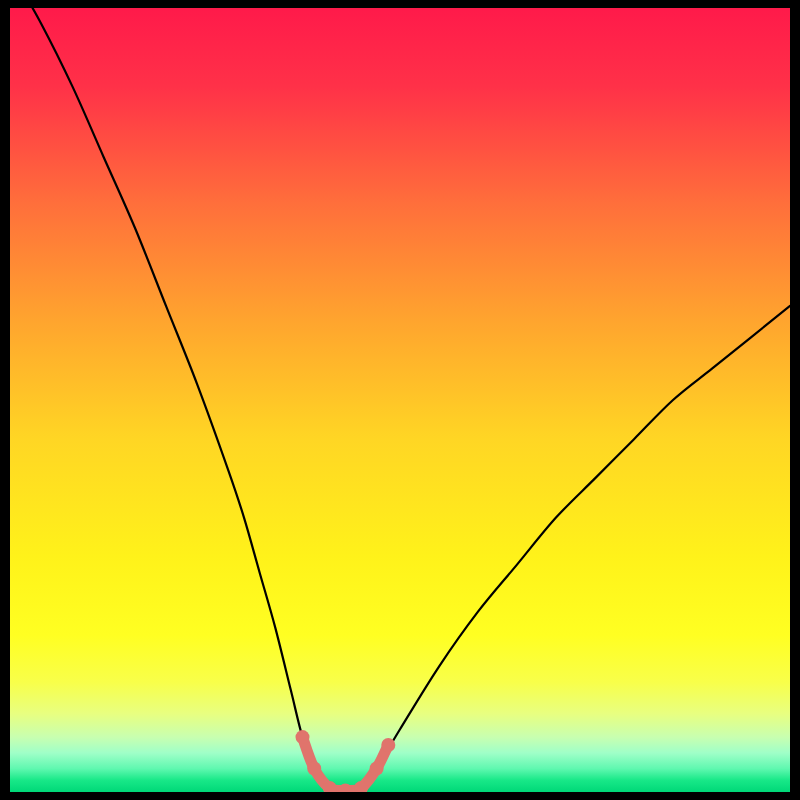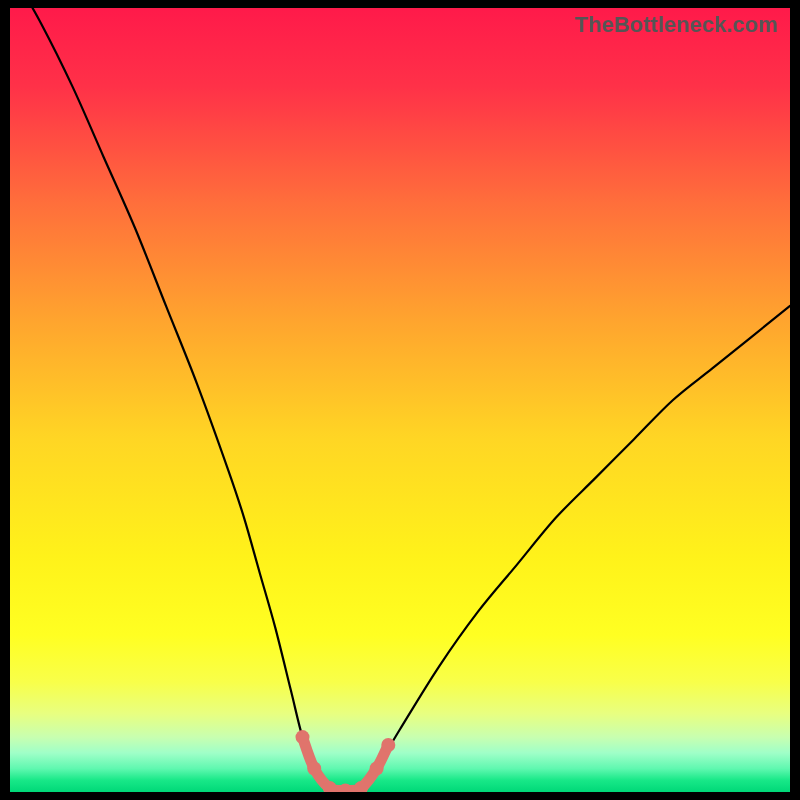--- a/index.html
+++ b/index.html
@@ -71,14 +71,13 @@
         <circle cx="292.5" cy="729.12" r="7" fill="#e0746c"></circle>
         <circle cx="304.2" cy="760.48" r="7" fill="#e0746c"></circle>
         <circle cx="319.79999999999995" cy="780.08" r="7" fill="#e0746c"></circle>
         <circle cx="335.4" cy="782.432" r="7" fill="#e0746c"></circle>
         <circle cx="351" cy="780.08" r="7" fill="#e0746c"></circle>
         <circle cx="366.59999999999997" cy="760.48" r="7" fill="#e0746c"></circle>
         <circle cx="378.3" cy="736.96" r="7" fill="#e0746c"></circle>
       </g>
   </svg>
 
-  <div class="watermark-text">TheBottleneck.com</div>
 </div>
 
 </body></html>

